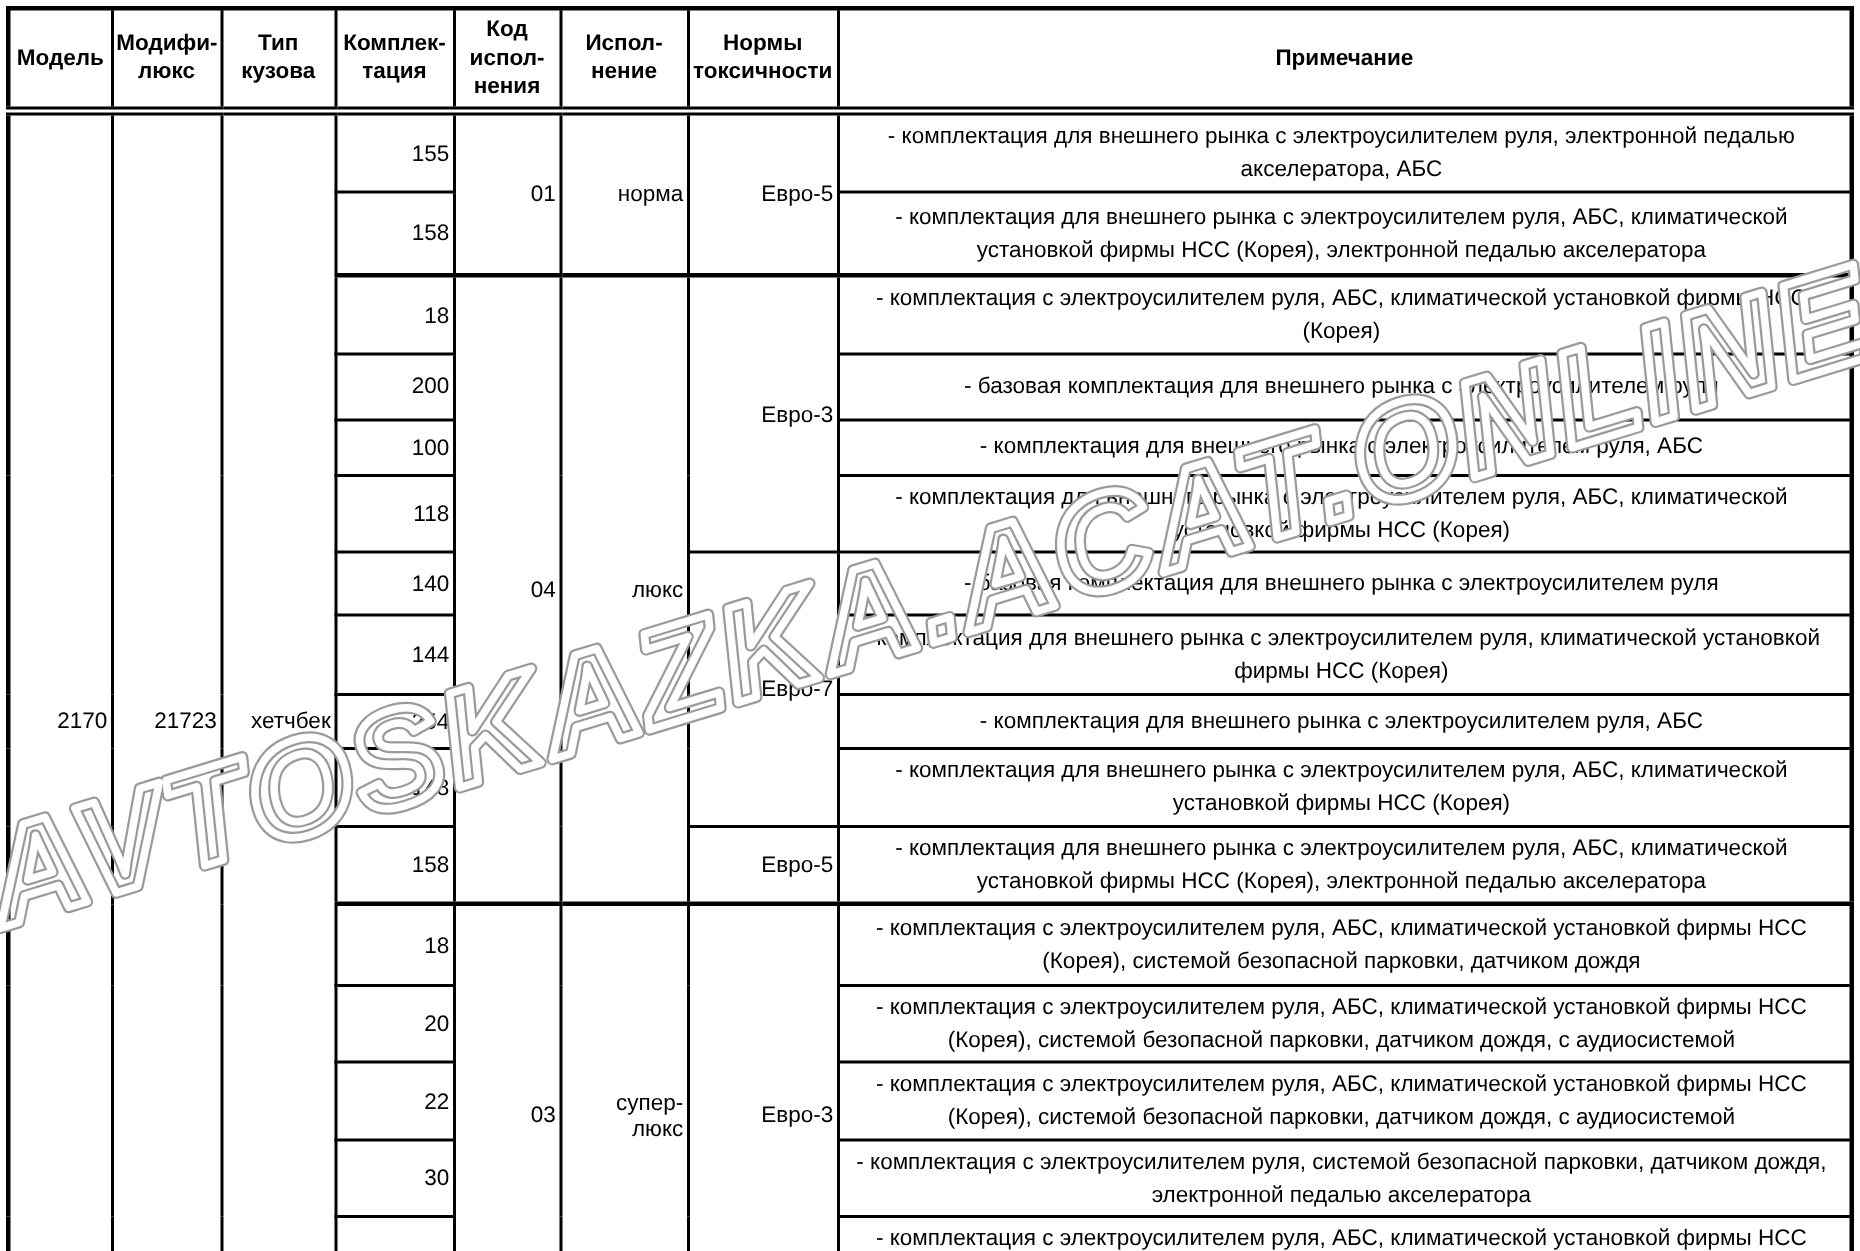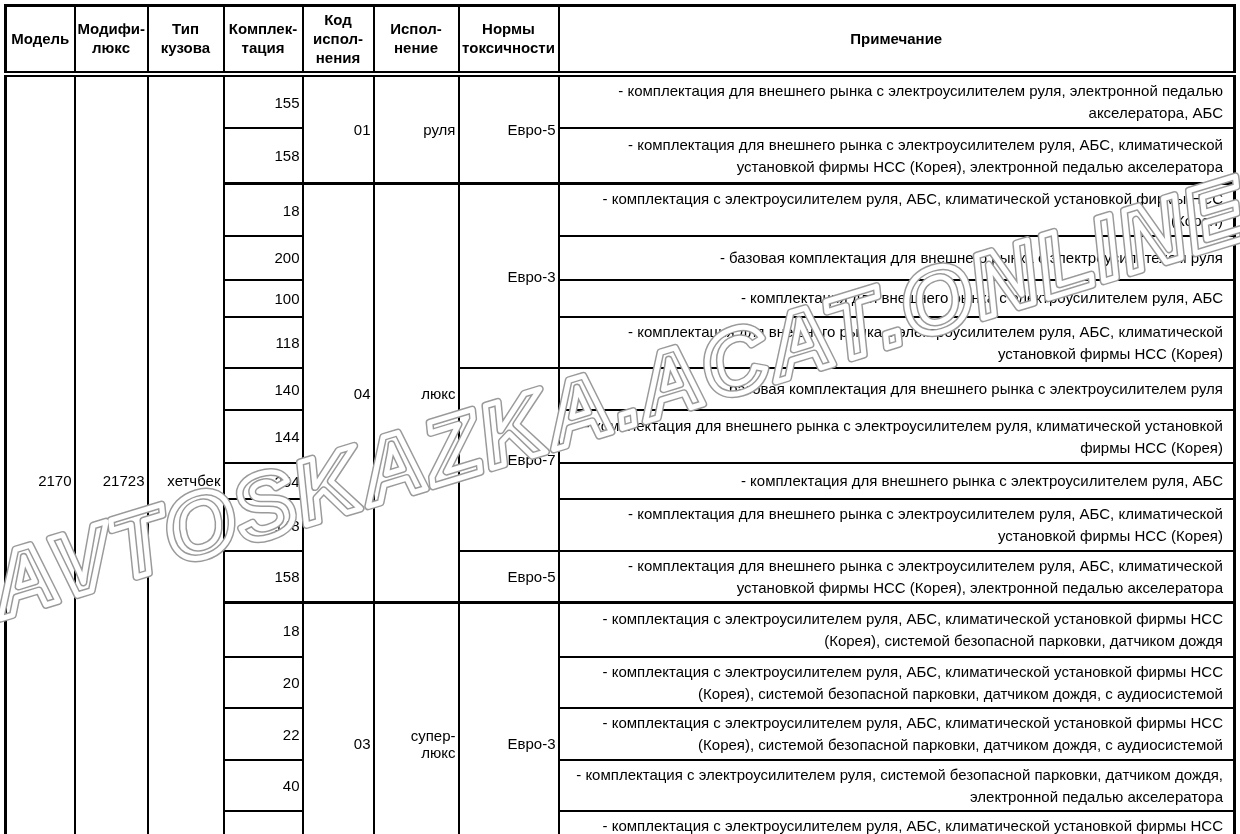--- a/index.html
+++ b/index.html
@@ -19,21 +19,21 @@
     border-bottom:6px double #000;
     font-weight:bold;font-size:15px;line-height:1.25;
     white-space:pre-line;text-align:center;vertical-align:middle;
     padding:4px 2px;height:48px;background:#fff;
   }
   td.c{
     text-align:right;vertical-align:middle;font-size:15px;
     white-space:pre-line;padding:2px;
   }
   td.note{
-    text-align:right;vertical-align:middle;font-size:15px;line-height:1.45;
+    text-align:center;vertical-align:middle;font-size:15px;line-height:1.45;
     padding:3px 10px 3px 6px;
   }
   tr.gsep td{border-top:3px solid #000;}
   tbody tr:nth-child(1){height:45px}
   tbody tr:nth-child(2){height:56px}
   tbody tr:nth-child(3){height:46px}
   tbody tr:nth-child(4){height:44px}
   tbody tr:nth-child(5){height:37px}
   tbody tr:nth-child(6){height:46px}
   tbody tr:nth-child(7){height:42px}
@@ -88,21 +88,21 @@
       <th>Примечание</th>
     </tr>
   </thead>
   <tbody>
     <tr>
       <td class="c" rowspan="16">2170</td>
       <td class="c" rowspan="16">21723</td>
       <td class="c" rowspan="16">хетчбек</td>
       <td class="c">155</td>
       <td class="c" rowspan="2">01</td>
-      <td class="c" rowspan="2">руля</td>
+      <td class="c" rowspan="2">норма</td>
       <td class="c" rowspan="2">Евро-5</td>
       <td class="note">- комплектация для внешнего рынка с электроусилителем руля, электронной педалью акселератора, АБС</td>
     </tr>
     <tr>
       <td class="c">158</td>
       <td class="note">- комплектация для внешнего рынка с электроусилителем руля, АБС, климатической установкой фирмы НСС (Корея), электронной педалью акселератора</td>
     </tr>
     <tr class="gsep">
       <td class="c">18</td>
       <td class="c" rowspan="9">04</td>
@@ -154,21 +154,21 @@
     </tr>
     <tr>
       <td class="c">20</td>
       <td class="note">- комплектация с электроусилителем руля, АБС, климатической установкой фирмы НСС (Корея), системой безопасной парковки, датчиком дождя, с аудиосистемой</td>
     </tr>
     <tr>
       <td class="c">22</td>
       <td class="note">- комплектация с электроусилителем руля, АБС, климатической установкой фирмы НСС (Корея), системой безопасной парковки, датчиком дождя, с аудиосистемой</td>
     </tr>
     <tr>
-      <td class="c">40</td>
+      <td class="c">30</td>
       <td class="note">- комплектация с электроусилителем руля, системой безопасной парковки, датчиком дождя, электронной педалью акселератора</td>
     </tr>
     <tr>
       <td class="c">32</td>
       <td class="note">- комплектация с электроусилителем руля, АБС, климатической установкой фирмы НСС (Корея), системой безопасной парковки, датчиком дождя, с аудиосистемой, навигационной системой, электронной педалью акселератора</td>
     </tr>
   </tbody>
 </table>
 
 <svg class="watermark-layer" viewBox="0 0 1240 834" xmlns="http://www.w3.org/2000/svg" aria-hidden="true">

